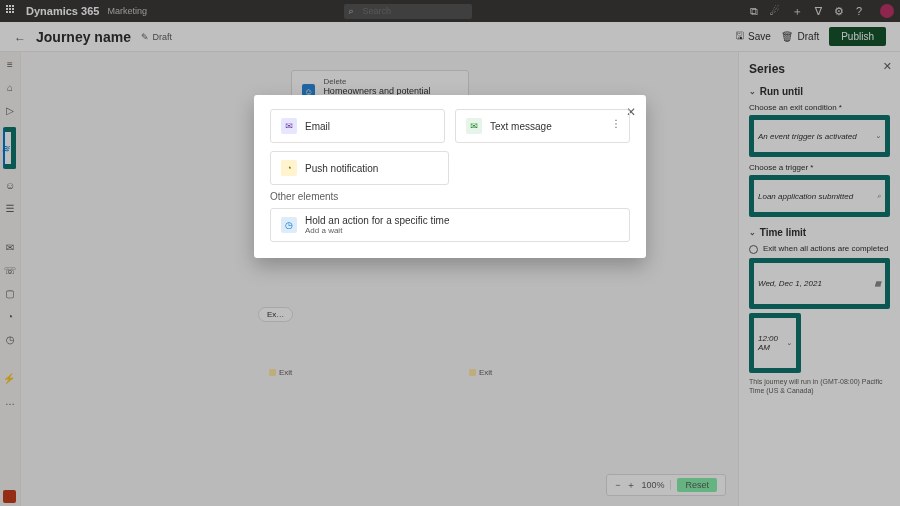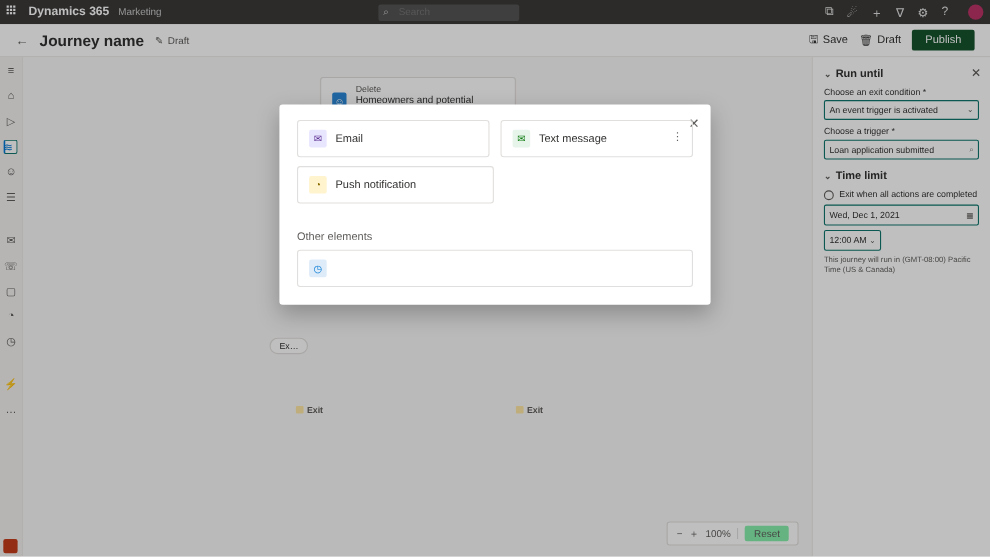--- a/index.html
+++ b/index.html
@@ -36,38 +36,38 @@
 
   .canvas { flex:1; position:relative; background:#faf9f8; border-right:1px solid #edebe9; }
   .node { position:absolute; background:#fff; border:1px solid #e1dfdd; border-radius:3px; display:flex; align-items:center; padding:6px 10px; gap:8px; font-size:9px; box-shadow:0 1px 2px rgba(0,0,0,.04);}
   .nicon { width:16px; height:16px; border-radius:2px; display:flex; align-items:center; justify-content:center; color:#fff; font-size:9px;}
   .nc-blue { background:#2b88d8;}
   .ntexts .t1 { font-size:8px; color:#605e5c;}
   .ntexts .t2 { font-size:9px; color:#323130;}
   .plus { position:absolute; width:12px; height:12px; border:1px solid #0078d4; border-radius:50%; color:#0078d4; font-size:9px; display:flex; align-items:center;justify-content:center; background:#fff;}
   .vline { position:absolute; width:1px; background:#c8c6c4;}
   .ring { position:absolute; width:8px; height:8px; border:1px solid #c8c6c4; border-radius:50%; background:#fff;}
-  .exittag { position:absolute; font-size:8px; color:#605e5c; display:flex; align-items:center; gap:3px;font-weight:bold;}
+  .exittag { position:absolute; font-size:8px; color:#605e5c; display:flex; align-items:center; gap:3px;}
   .exittag .sq { width:7px;height:7px; background:#ffe8a6; border-radius:1px;}
   .expandpill { position:absolute; font-size:8px; background:#fff; border:1px solid #e1dfdd; border-radius:10px; padding:2px 8px;}
 
   
   .zoombar { position:absolute; right:12px; bottom:10px; display:flex; align-items:center; gap:6px; background:#fff; border:1px solid #e1dfdd; border-radius:3px; padding:3px 8px; font-size:9px; color:#605e5c;}
   .zoombar .sep { width:1px; height:10px; background:#e1dfdd;}
   .resetbtn { background:#86efac; border-radius:2px; padding:2px 8px;}
 
   
   .panel { width:161px; background:#fff; padding:10px 10px; position:relative; font-size:10px;}
   .panel h3 { font-size:12px; font-weight:600; margin-bottom:10px;}
   .panel .close { position:absolute; right:8px; top:8px; font-size:11px; color:#605e5c;}
   .sect { margin-bottom:10px;}
   .secthdr { font-size:10px; font-weight:600; display:flex; align-items:center; gap:4px; margin-bottom:6px; color:#323130;}
   .secthdr .chev { color:#605e5c; font-size:8px;}
   .label { font-size:8px; color:#323130; margin-bottom:3px; display:block;}
-  .sel { width:100%; height:18px; border:1px solid #0f766e; border-radius:2px; font-size:8px; padding:4px 4px; background:#fff; display:flex; align-items:center; justify-content:space-between; color:#323130;}
+  .sel { width:100%; height:18px; border:5px solid #0f766e; border-radius:2px; font-size:8px; padding:16px 4px; background:#fff; display:flex; align-items:center; justify-content:space-between; color:#323130;font-style:italic;}
   .sel .dd { font-size:7px; color:#605e5c;}
   .radio { display:flex; gap:5px; align-items:flex-start; font-size:8px; margin:3px 0;}
   .radio .rb { width:9px;height:9px; border:1px solid #605e5c; border-radius:50%; margin-top:1px; flex-shrink:0; position:relative;}
   .radio.sel .rb { border-color:#0078d4;}
   .radio.sel .rb::after { content:""; position:absolute; inset:2px; background:#0078d4; border-radius:50%;}
   .daterow { display:flex; gap:4px; margin-top:4px;flex-direction:column;}
   .daterow .sel { flex:1;}
   .hint { font-size:7px; color:#605e5c; margin-top:4px; line-height:1.3;}
 
   
@@ -171,40 +171,41 @@
     <div class="plus" style="left:352px; top:56px;">+</div>
     <div class="vline" style="left:358px; top:68px; height:10px;"></div>
     <div class="ring" style="left:354px; top:78px;"></div>
     <div class="node" style="left:270px; top:90px; width:178px;">
       <div class="nicon" style="background:#e8e6ff; color:#5c2e91;">✉</div>
       <div class="ntexts">
           <div class="t2">Send an email</div>
         </div>
     </div>
 
-    <div class="expandpill" style="left:224px; top:255px;">Ex…</div>
+    <div class="expandpill" style="left:237px; top:255px;">Ex…</div>
     <div class="exittag" style="left:248px; top:316px;">
         <span class="sq"></span>
         <span>Exit</span>
       </div>
     <div class="exittag" style="left:448px; top:316px;">
         <span class="sq"></span>
         <span>Exit</span>
       </div>
 
     <div class="zoombar">
       <span>−</span>
       <span>＋</span>
       <span>100%</span>
       <span class="sep"></span>
       <span class="resetbtn">Reset</span>
     </div>
   </div>
 
   <div class="panel">
+    <h3>Series</h3>
     <span class="close">✕</span>
 
     <div class="sect">
       <div class="secthdr">
           <span class="chev">⌄</span>
           <span>Run until</span>
         </div>
       <span class="label">Choose an exit condition *</span>
       <div class="sel">
           <span>An event trigger is activated</span>
@@ -266,20 +267,24 @@
     <div style="height:8px"></div>
     <div class="cardrow">
       <div class="card single">
         <div class="cic cic-push">◔</div>
         <div class="ctexts">
             <div class="ct1">Push notification</div>
           </div>
       </div>
     </div>
 
-    <div class="subhdr" style="margin-top:25px;">Other elements</div>
+    <div class="subhdr" style="margin-top:6px;">Other elements</div>
     <div class="cardrow">
       <div class="card single" style="max-width:none; flex:1; height:34px;">
         <div class="cic cic-wait">◷</div>
+        <div class="ctexts">
+          <div class="ct1">Hold an action for a specific time</div>
+          <div class="ct2">Add a wait</div>
+        </div>
       </div>
     </div>
   </div>
 </div>
 
 </body></html>

